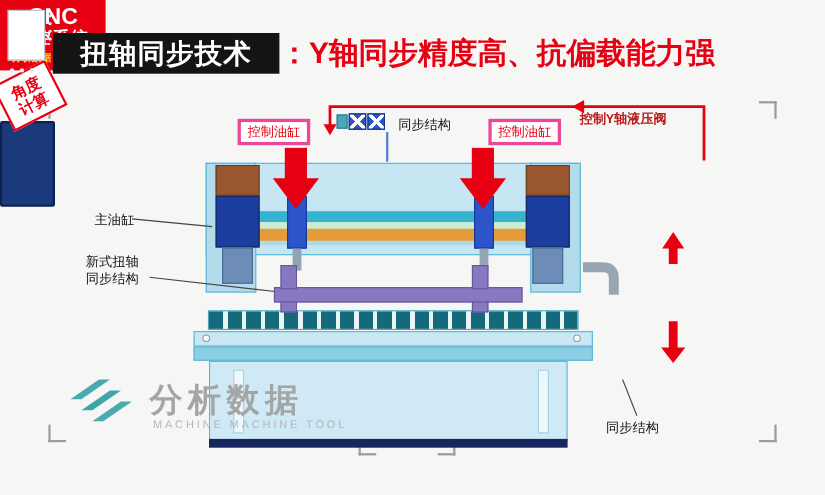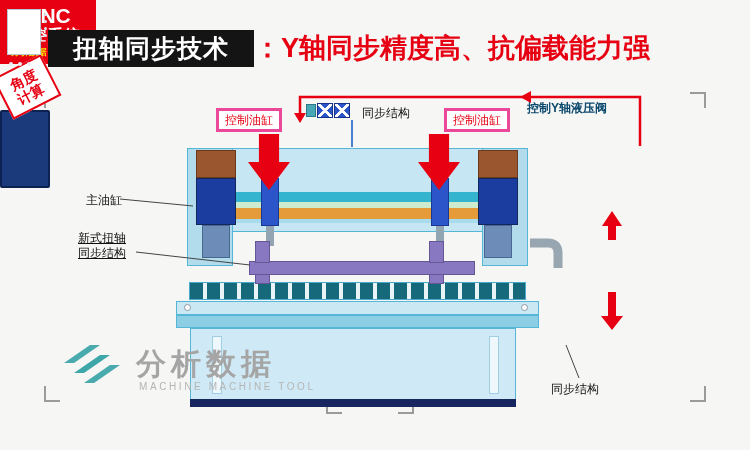--- a/index.html
+++ b/index.html
@@ -75,23 +75,23 @@
   #panel { left:542px; top:266px; width:50px; height:78px; background:#1a3a7c; border:2px solid #0d2152; border-radius:2px; z-index:6; }
   #panel-screen { position:absolute; left:7px; top:9px; width:34px; height:46px; background:#fff; border:1px solid #b8c6d0; }
   .pdot { position:absolute; width:3px; height:3px; border-radius:50%; background:#dfe8ee; }
   .pbtn { position:absolute; width:4px; height:4px; border-radius:50%; background:#e8eef2; }
 
   
   .rlabel { position:absolute; border:3px solid #ec4899; color:#e60012; background:rgba(255,255,255,.92);
     font-size:12px; line-height:16px; padding:1px 6px; z-index:10; white-space:nowrap; }
   #lbl-ccl { left:216px; top:108px; } #lbl-ccr { left:444px; top:108px; }
   #lbl-valve-name { position:absolute; left:362px; top:105px; font-size:12px; color:#111; z-index:10; }
-  #lbl-yvalve { position:absolute; left:527px; top:100px; font-size:12px; color:#0c4a6e; font-weight:bold; z-index:10; }
+  #lbl-yvalve { position:absolute; left:527px; top:100px; font-size:12px; color:#b91c1c; font-weight:bold; z-index:10;font-family:Liberation Mono, monospace; }
   #lbl-main-cyl { position:absolute; left:86px; top:192px; font-size:12px; color:#111; z-index:10; }
-  #lbl-torsion { position:absolute; left:70px; top:231px; width:64px; text-align:center; font-size:12px; color:#111; line-height:15px; z-index:10;text-decoration:underline; }
+  #lbl-torsion { position:absolute; left:70px; top:231px; width:64px; text-align:center; font-size:12px; color:#111; line-height:15px; z-index:10; }
   #lbl-torsion span { display:block; }
   #lbl-panel { position:absolute; left:551px; top:381px; font-size:12px; color:#111; z-index:10; }
 
   
   #valve-icon { position:absolute; left:306px; top:103px; display:flex; align-items:center; gap:1px; z-index:10; }
   .vbox1 { width:10px; height:13px; background:#49a8b8; border:1px solid #2e7886; }
   .vboxX { width:16px; height:15px; background-color:#2b55c8; border:1px solid #16328a;
     background-image:linear-gradient(45deg,transparent 42%,#fff 42% 58%,transparent 58%),
                      linear-gradient(135deg,transparent 42%,#fff 42% 58%,transparent 58%); }
 

